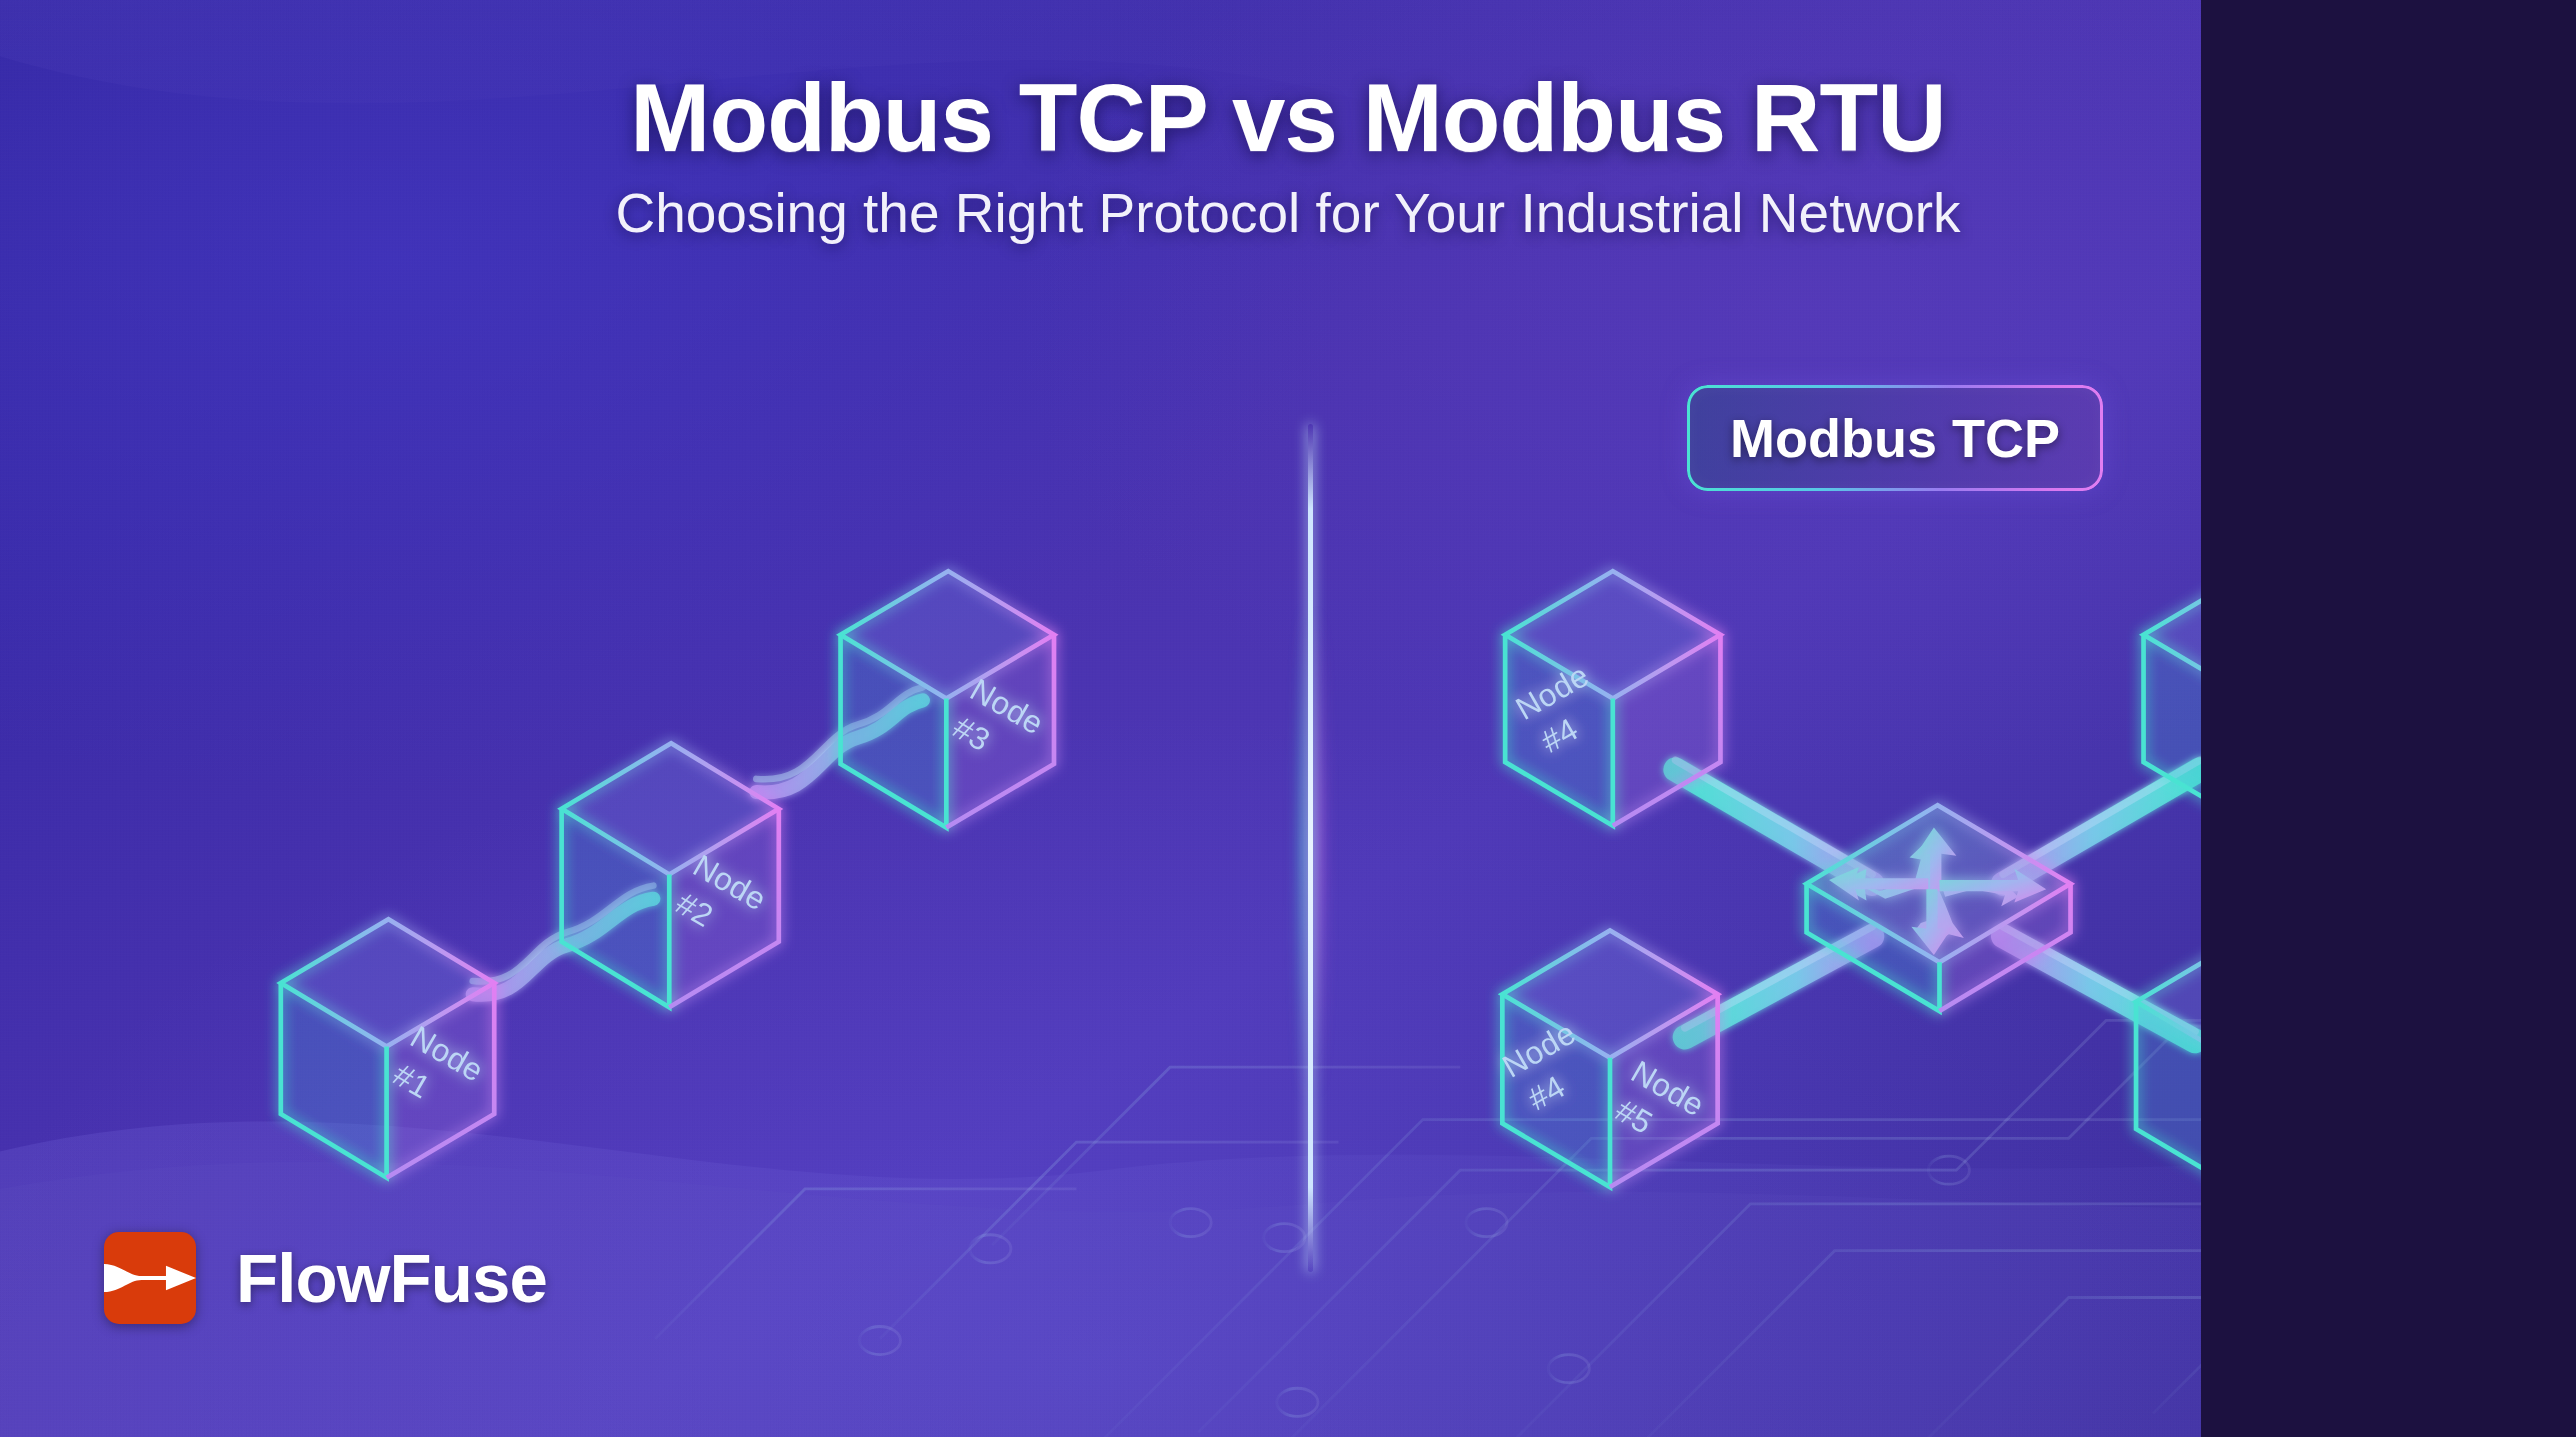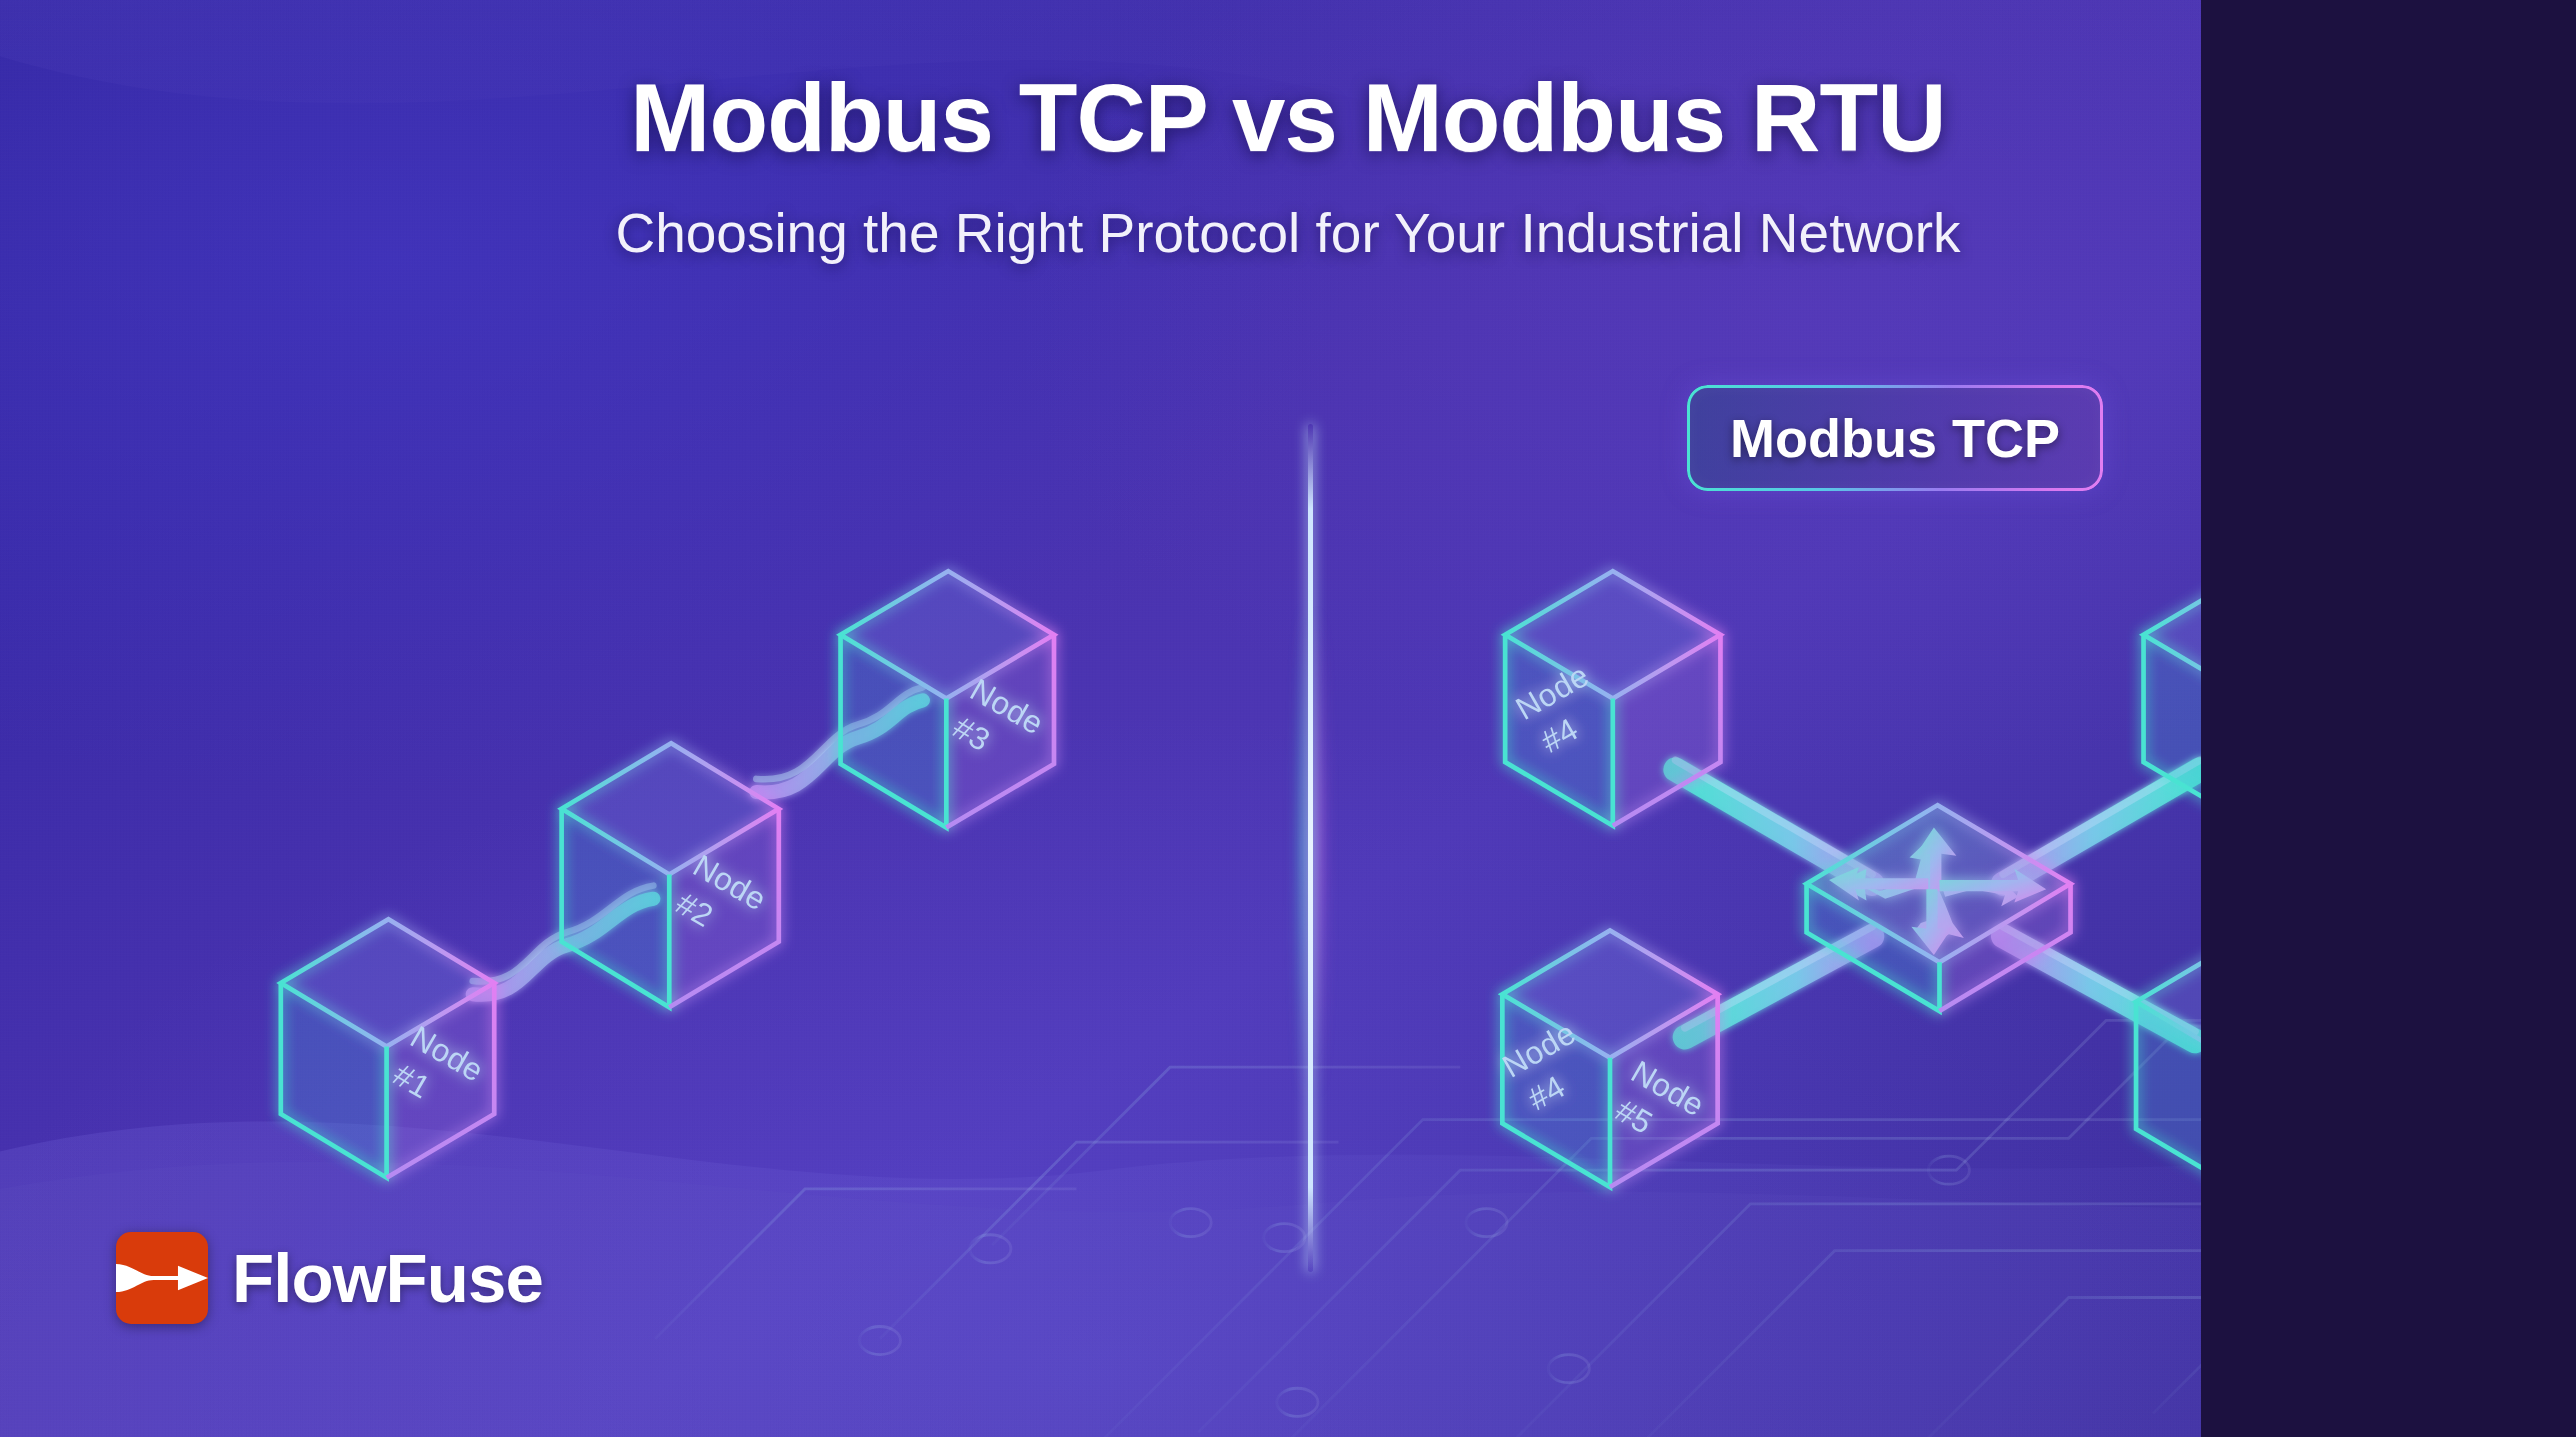--- a/index.html
+++ b/index.html
@@ -35,21 +35,21 @@
   
   .header { position:absolute; top:0; left:0; width:2576px; text-align:center; }
   .title {
     font-size:96px; font-weight:bold; color:#ffffff;
     letter-spacing:-0.9px; line-height:1;
     margin-top:70px;
     text-shadow:0 3.7px 17px rgba(10,4,50,.55), 0 0.9px 0 rgba(255,255,255,.25);
   }
   .subtitle {
     font-size:55px; font-weight:normal; color:#f2f1fb;
-    margin-top:40px; line-height:1;
+    margin-top:20px; line-height:1;
     text-shadow:0 2.8px 13px rgba(10,4,50,.5);
   }
 
   
   .pill {
     position:absolute;
     height:106px;
     border-radius:20.6px;
     display:flex; align-items:center; justify-content:center;
     padding:0 43px;
@@ -98,21 +98,21 @@
 
   .cube-face-top    { fill:rgba(120,140,235,.13); }
   .cube-face-left   { fill:rgba(70,170,220,.13); }
   .cube-face-right  { fill:rgba(160,110,220,.14); }
   .cube-label {
     font-family:"Liberation Sans", sans-serif;
     font-size:34px; fill:#bcd6f5; letter-spacing:.5px;
   }
 
   
-  .footer-logo { position:absolute; left:116px; top:1232px; display:flex; align-items:center; gap:24px; }
+  .footer-logo { position:absolute; left:104px; top:1232px; display:flex; align-items:center; gap:40px; }
   .logo-mark {
     width:92px; height:92px; border-radius:15px;
     background:#d93b0b;
     position:relative; overflow:hidden;
     box-shadow:0 2.8px 11.2px rgba(0,0,0,.35);
   }
   .logo-word {
     font-size:69px; font-weight:bold; color:#ffffff; letter-spacing:-0.9px;
     text-shadow:0 2.8px 9.4px rgba(0,0,0,.4);
   }

